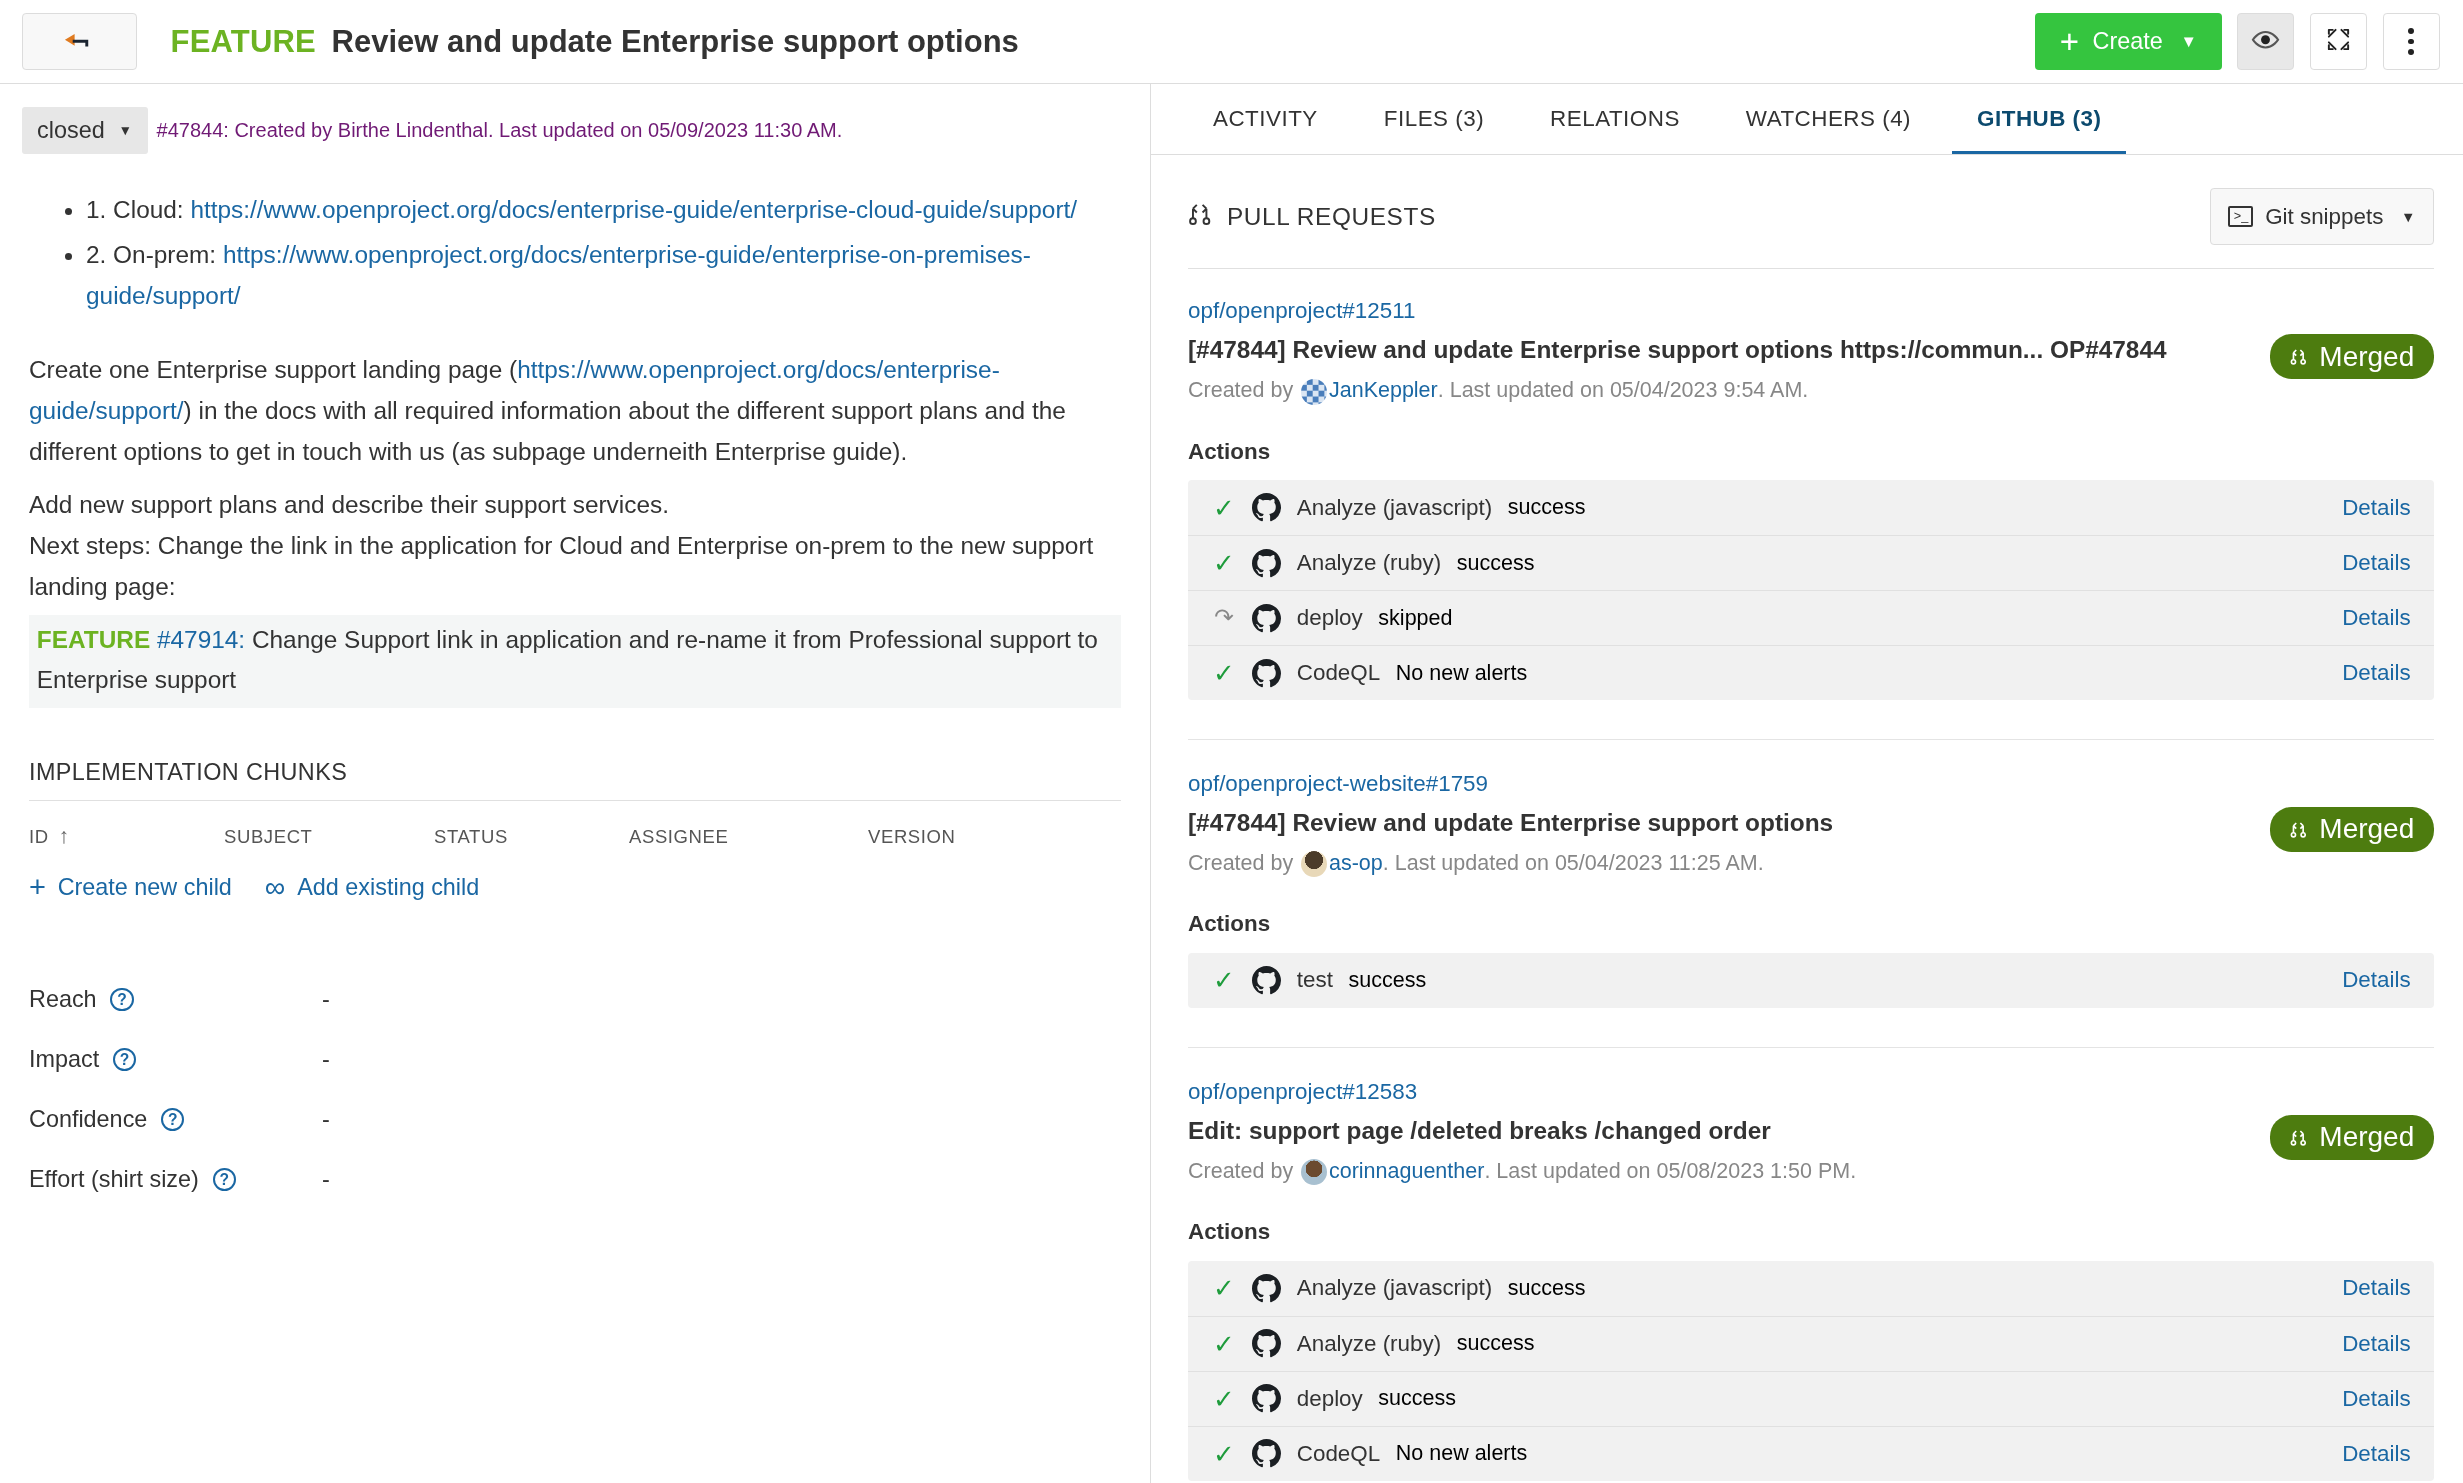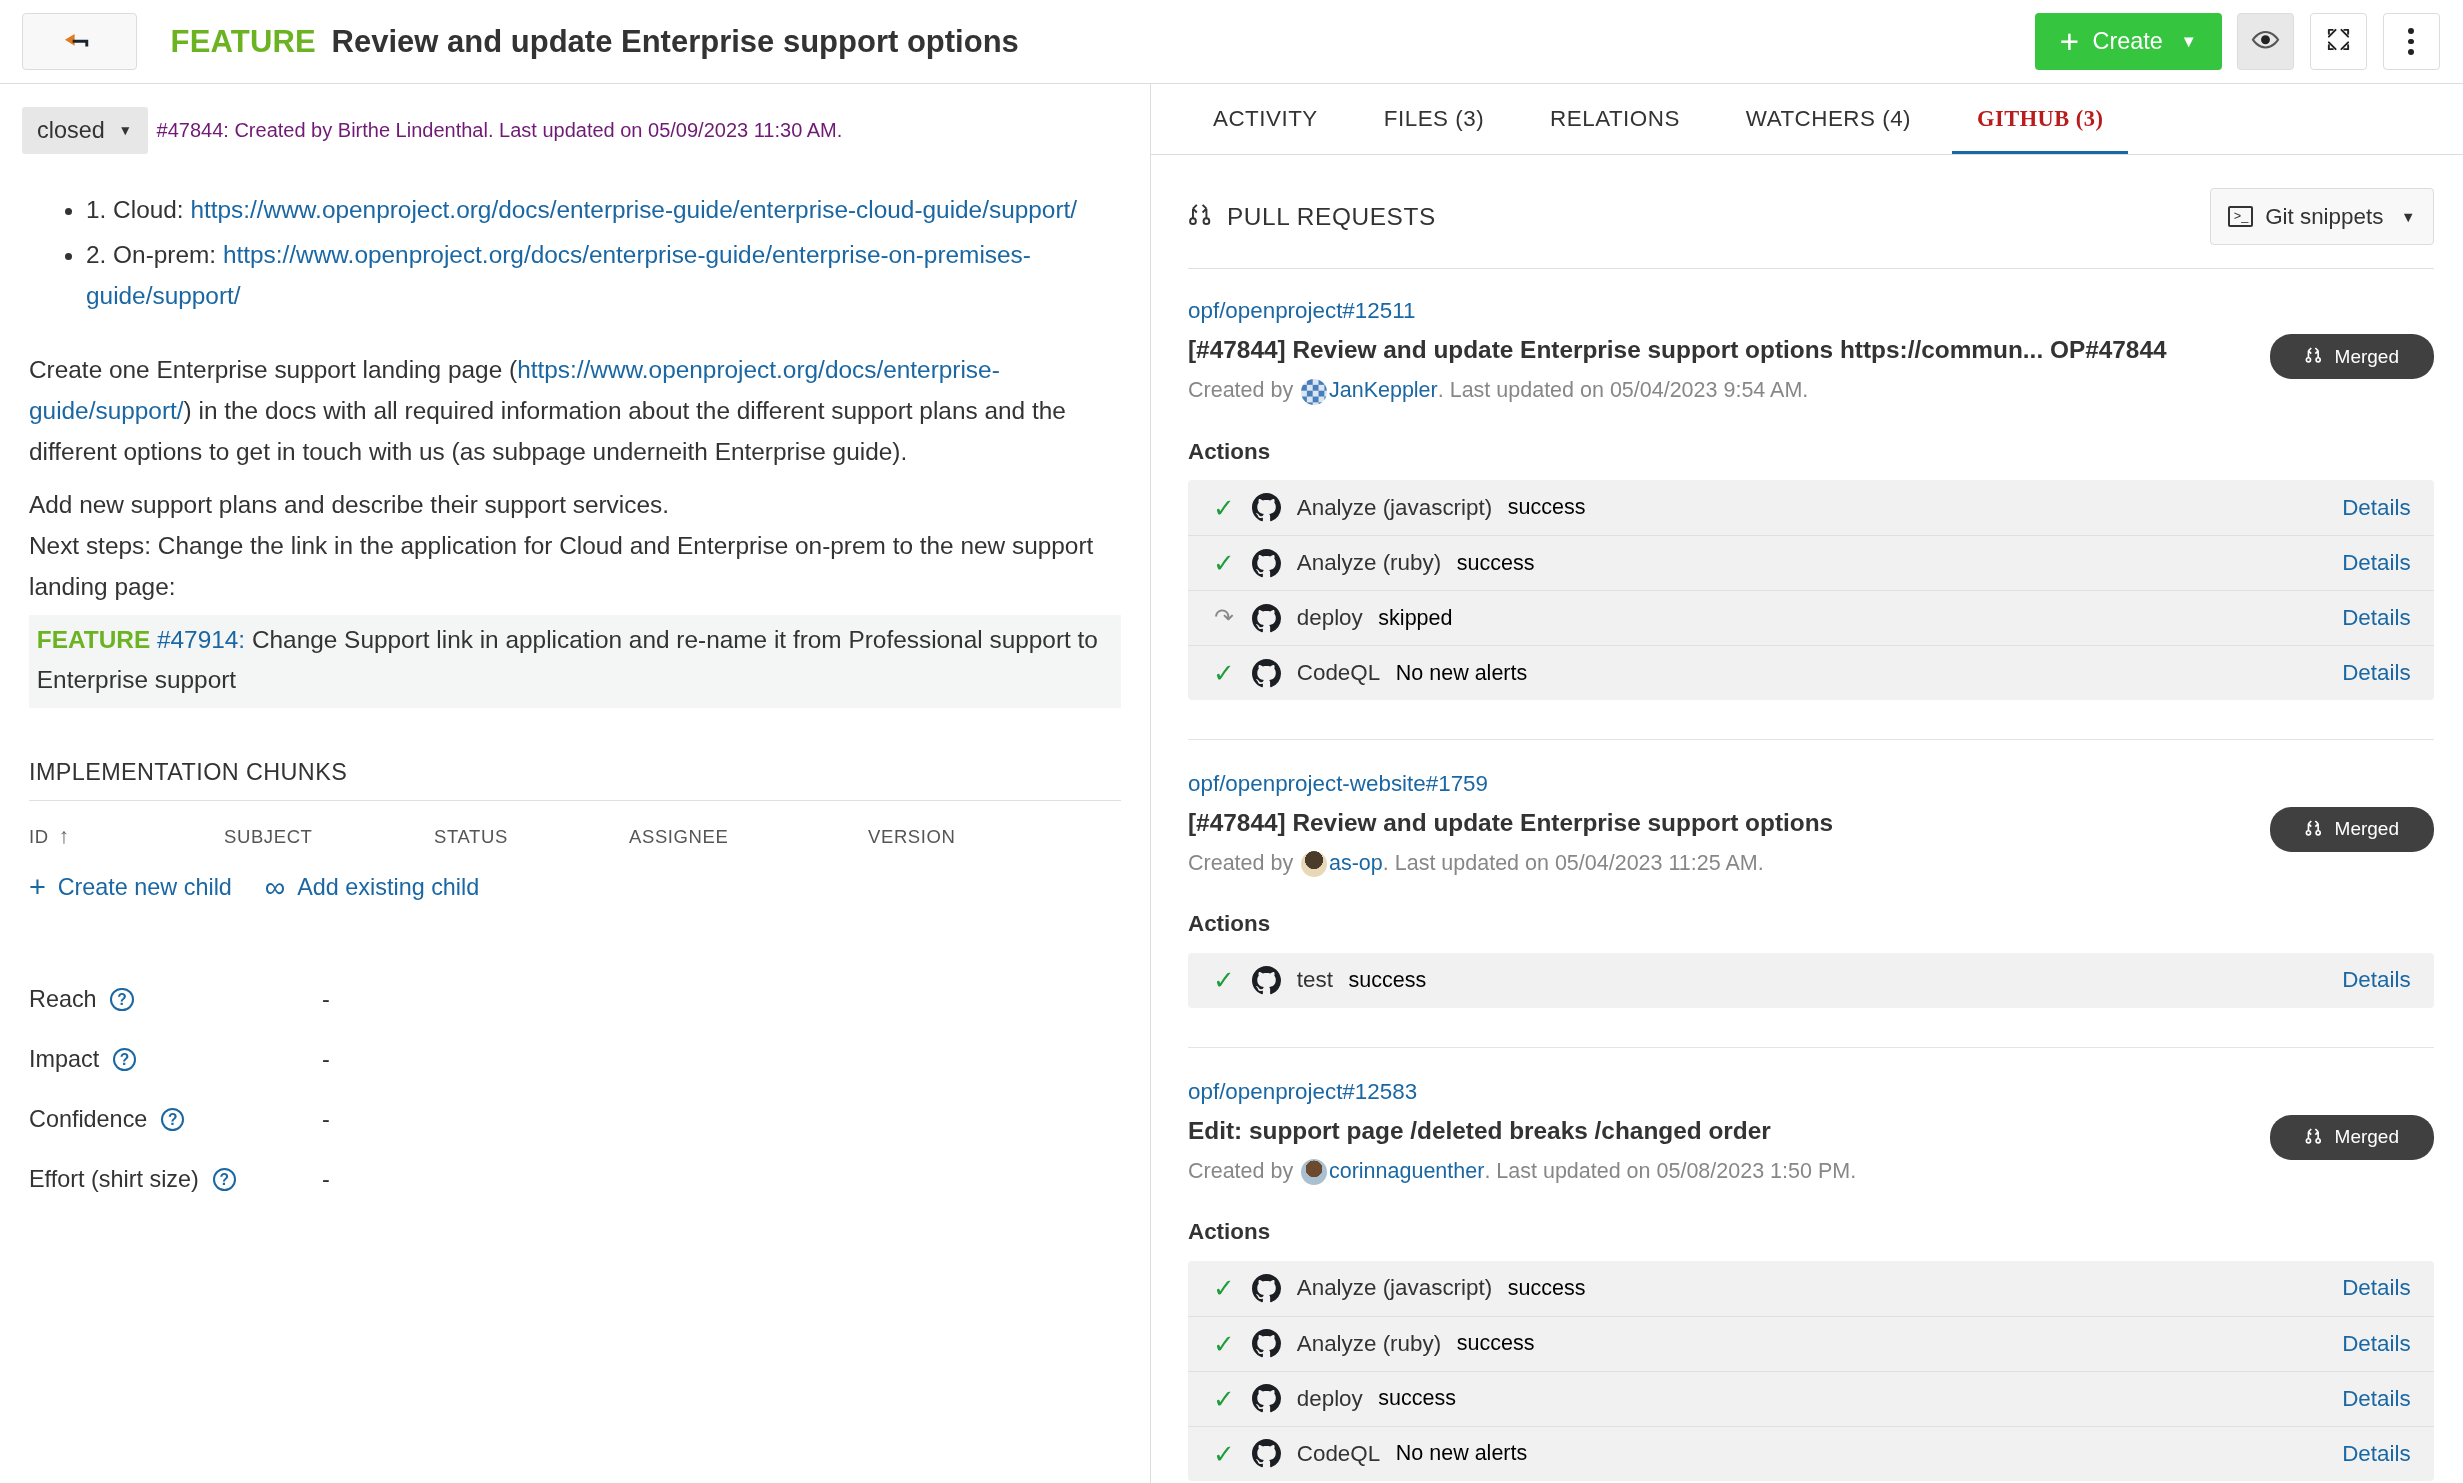--- a/index.html
+++ b/index.html
@@ -267,24 +267,23 @@
   .tab {
     font-size: 22.4px;
     letter-spacing: 0.5px;
     color: #333333;
     padding: 0 25px 19.5px 25px;
     cursor: pointer;
     border-bottom: 3.9px solid transparent;
     white-space: nowrap;
   }
   .tab.active {
-    color: #b91c1c;
+    color: #0c4a6e;
     font-weight: bold;
     border-bottom-color: #1a67a3;
-    font-family: Liberation Serif, serif;
   }
 
   .gh-head {
     display: flex;
     align-items: center;
     padding: 33px 29px 0 37px;
   }
   .gh-head-title {
     font-size: 24.4px;
     letter-spacing: 0.6px;
@@ -385,31 +384,31 @@
     background:
       repeating-conic-gradient(#4a7ebb 0% 25%, #dbe6f3 0% 50%) 0 0/11.7px 11.7px;
   }
   .avatar.av-as {
     background: radial-gradient(circle at 50% 35%, #4b3b2a 0 42%, #e8d8b8 43% 100%);
   }
   .avatar.av-cor {
     background: radial-gradient(circle at 50% 38%, #6b4a2f 0 40%, #a8c0d0 41% 100%);
   }
   .badge-merged {
-    background: #404040;
+    background: #4d7c0f;
     color: #ffffff;
     border-radius: 21.5px;
     height: 45px;
     min-width: 125px;
     padding: 0 19.5px;
     display: inline-flex;
     align-items: center;
     justify-content: center;
     gap: 13px;
-    font-size: 19px;
+    font-size: 28px;
     margin-left: 23.4px;
     flex-shrink: 0;
     white-space: nowrap;
   }
   .actions-label {
     font-size: 22.4px;
     color: #333;
     font-weight: bold;
     margin: 35px 0 15.6px 0;
   }

